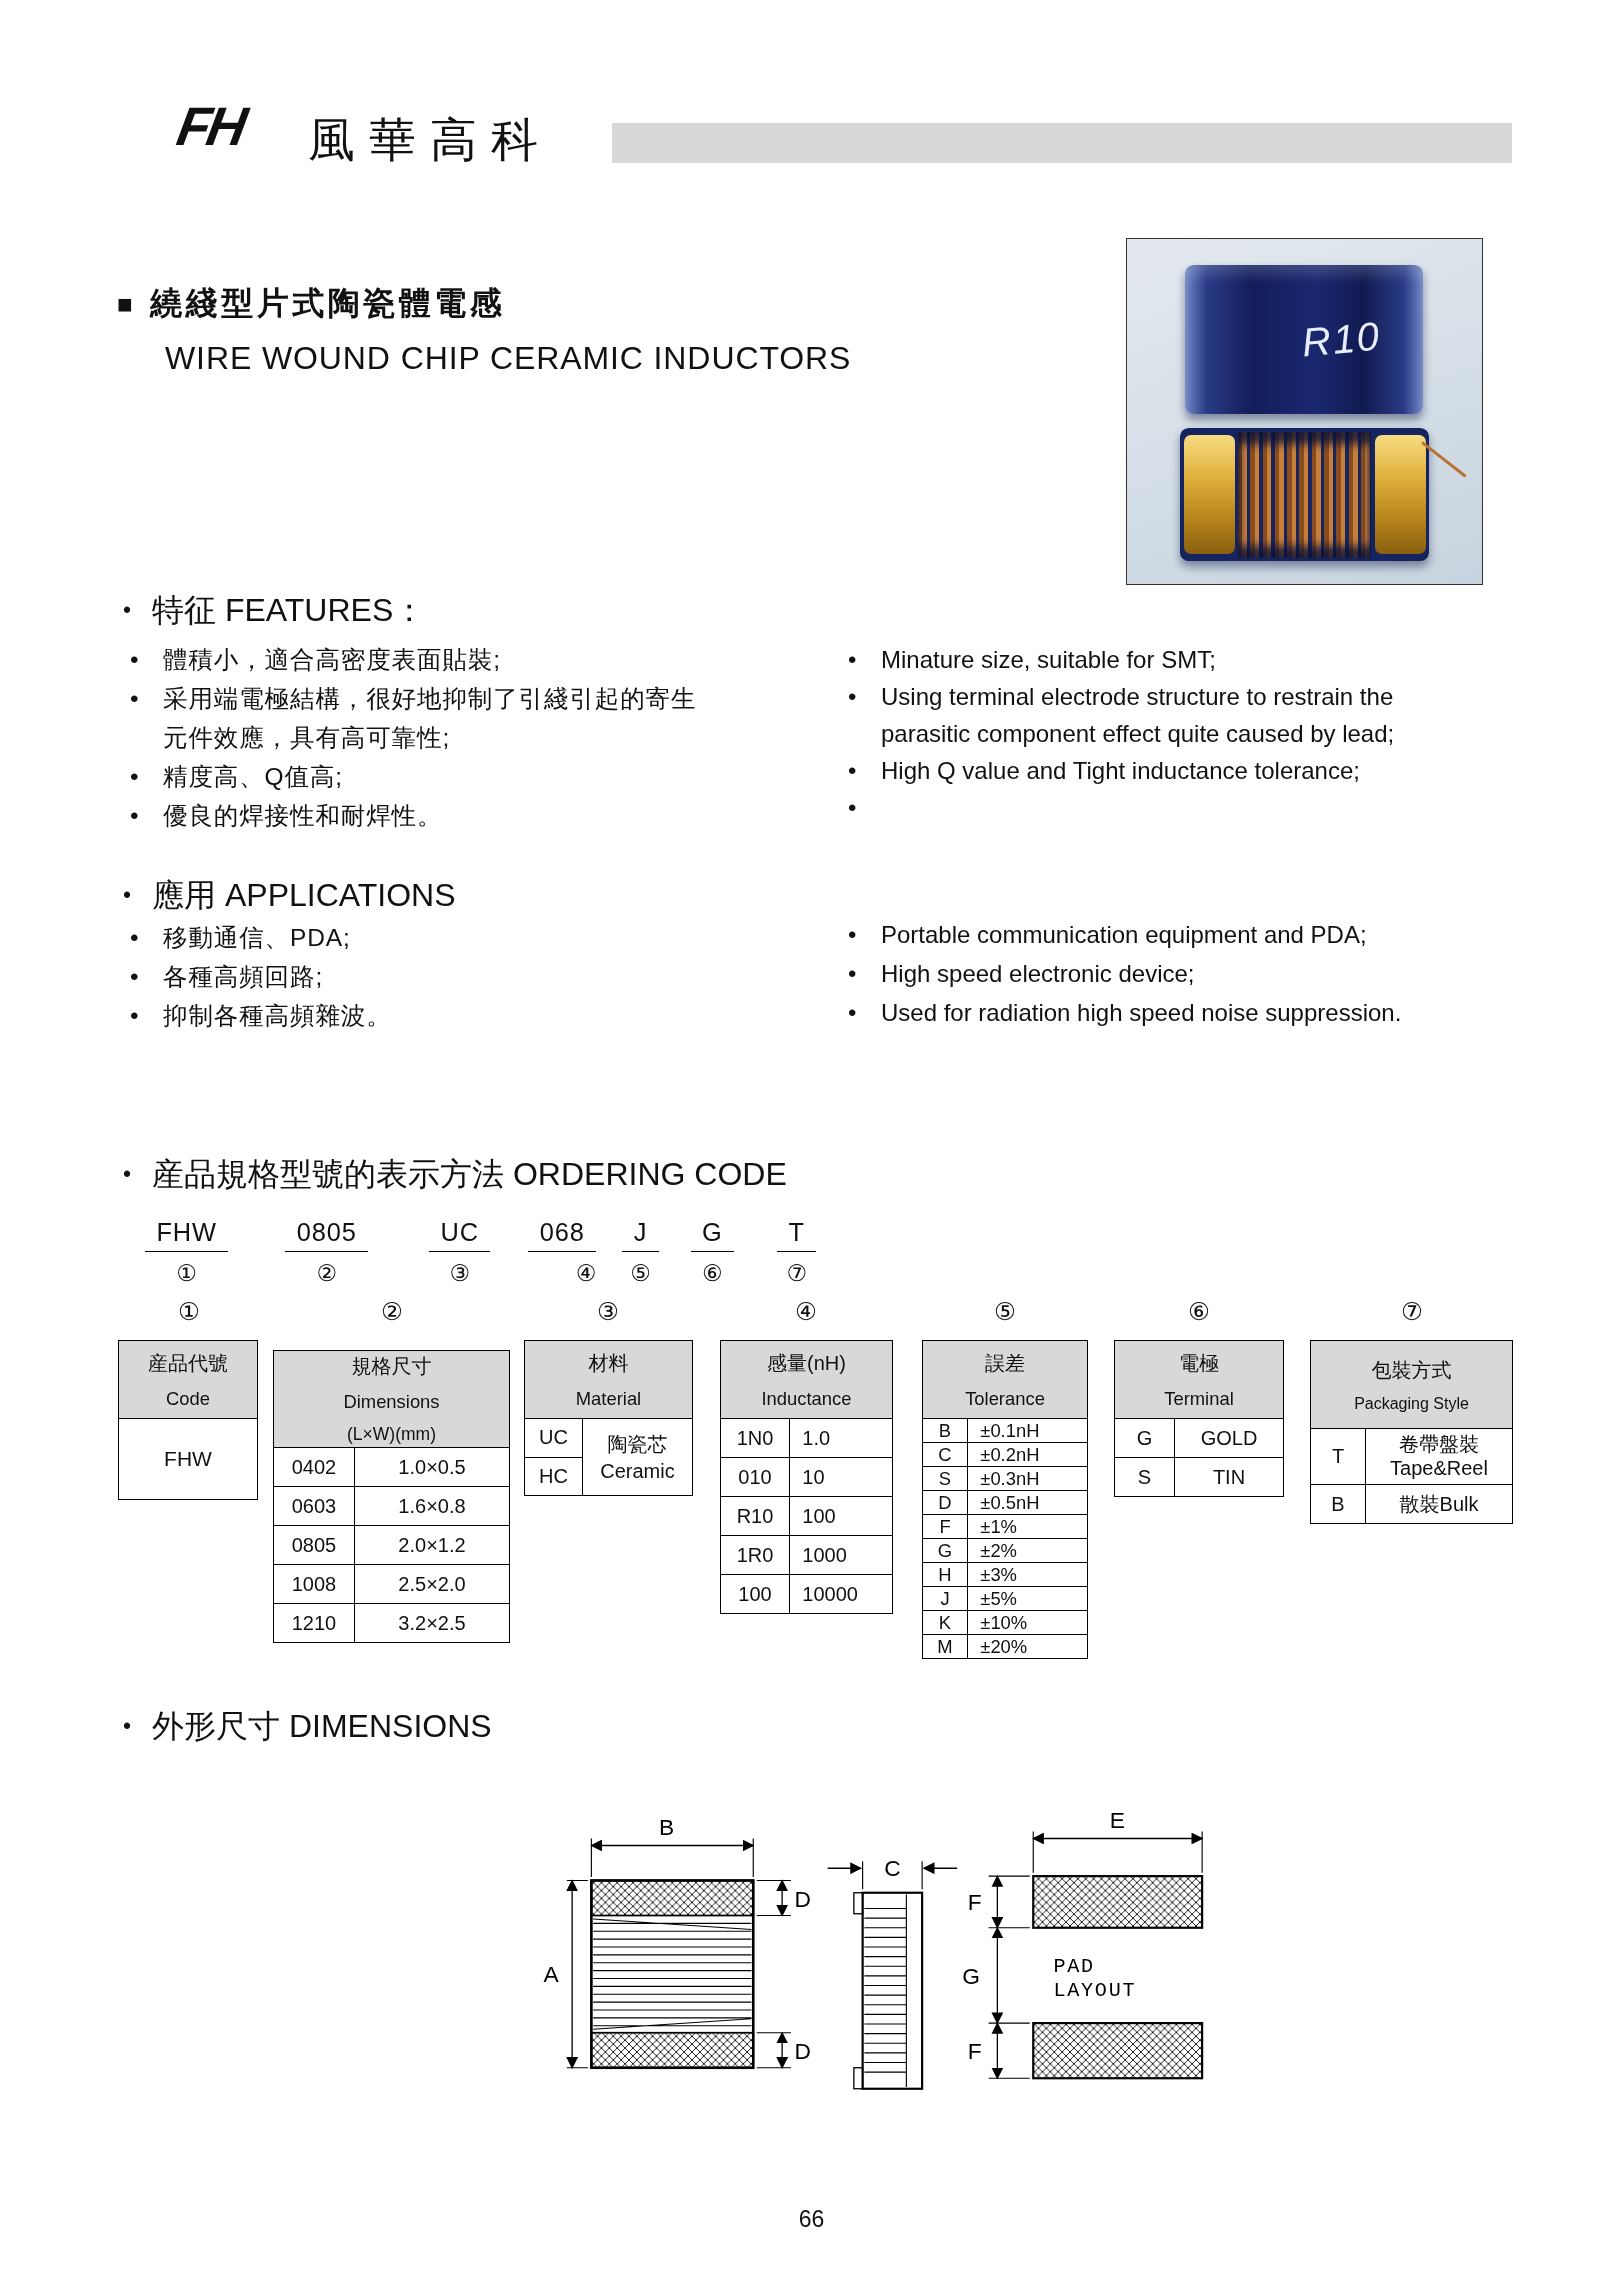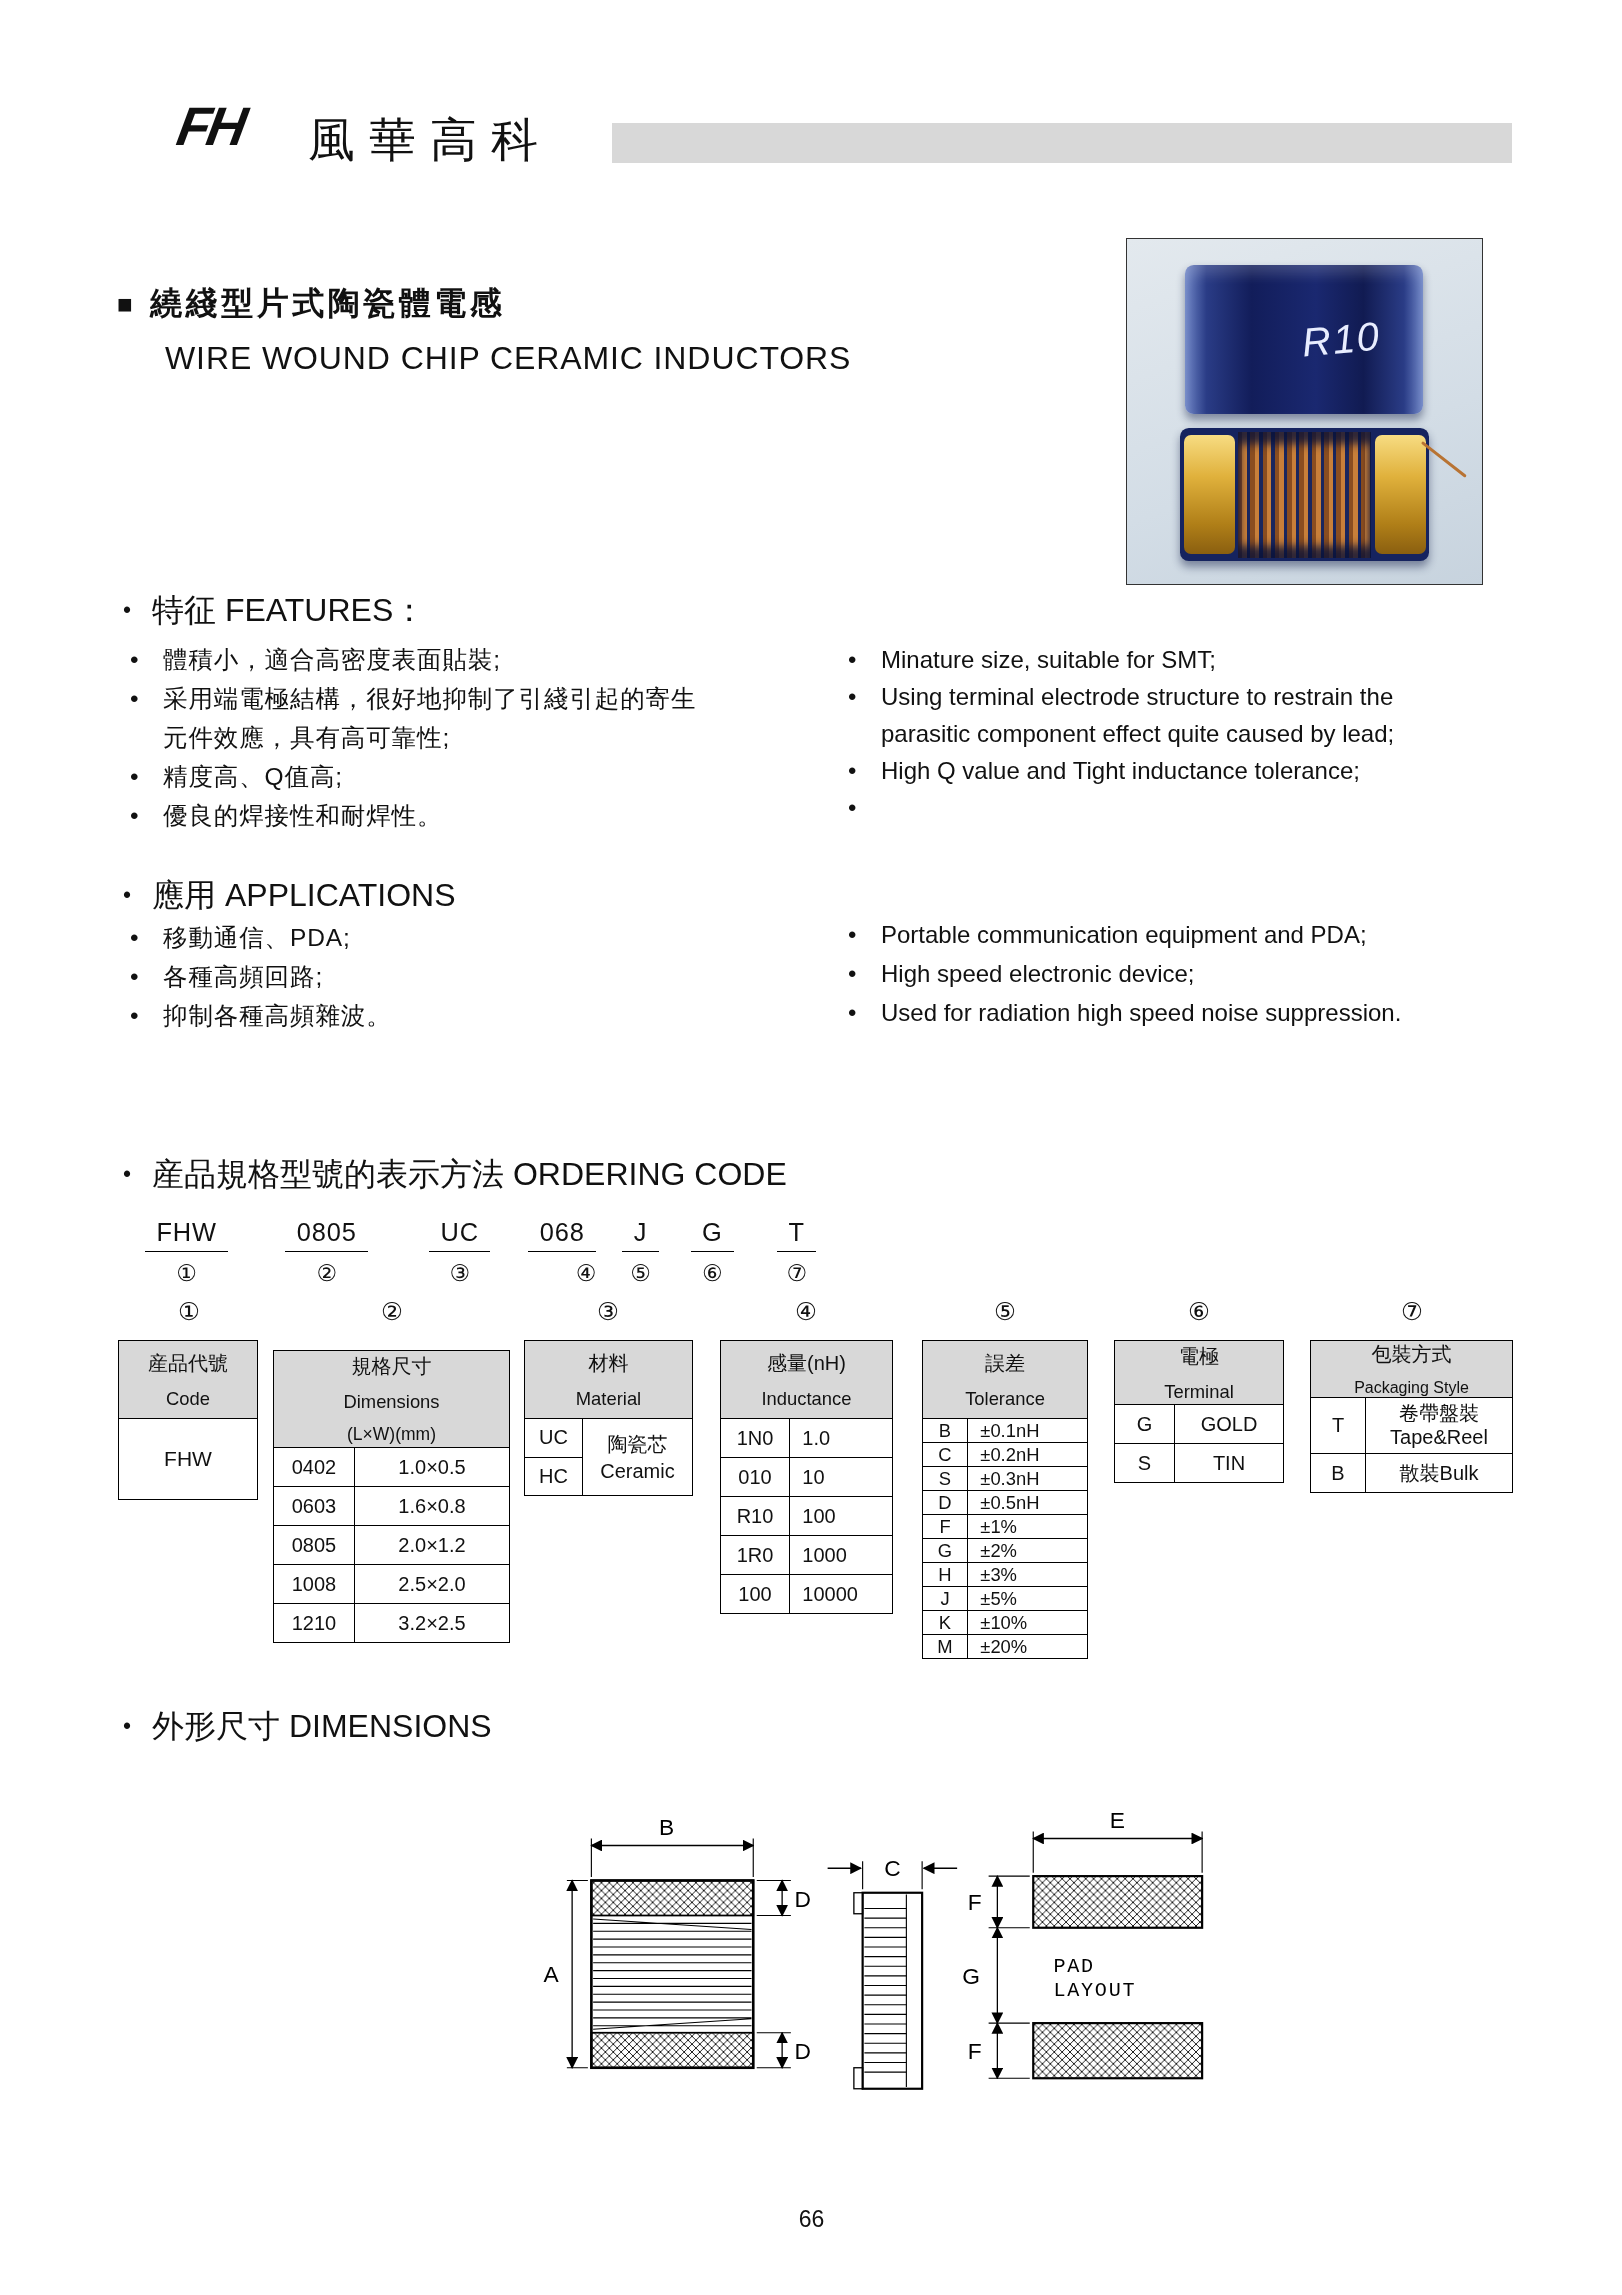--- a/index.html
+++ b/index.html
@@ -442,40 +442,40 @@
         </div>
 
         <div class="trow" style="height:24px">
           <span class="c1" style="width:45px">M</span>
           <span class="c2">±20%</span>
         </div>
       </div>
   </div>
 
   <div class="otable" style="left:1114px;top:1340px;width:170px">
-    <div class="thead" style="height:63px">
+    <div class="thead" style="height:77px">
       <div>電極</div>
       <div class="h-en">Terminal</div>
     </div>
     <div>
 
         <div class="trow" style="height:39px">
           <span class="c1" style="width:60px">G</span>
           <span class="c2">GOLD</span>
         </div>
 
         <div class="trow" style="height:39px">
           <span class="c1" style="width:60px">S</span>
           <span class="c2">TIN</span>
         </div>
       </div>
   </div>
 
   <div class="otable" style="left:1310px;top:1340px;width:203px">
-    <div class="thead" style="height:56px">
+    <div class="thead" style="height:87px">
       <div>包裝方式</div>
       <div class="h-en-sm">Packaging Style</div>
     </div>
     <div class="trow" style="height:56px">
       <span class="c1" style="width:55px">T</span>
       <span class="c2 pk-two">
         <span>卷帶盤裝</span>
         <span>Tape&amp;Reel</span>
       </span>
     </div>

